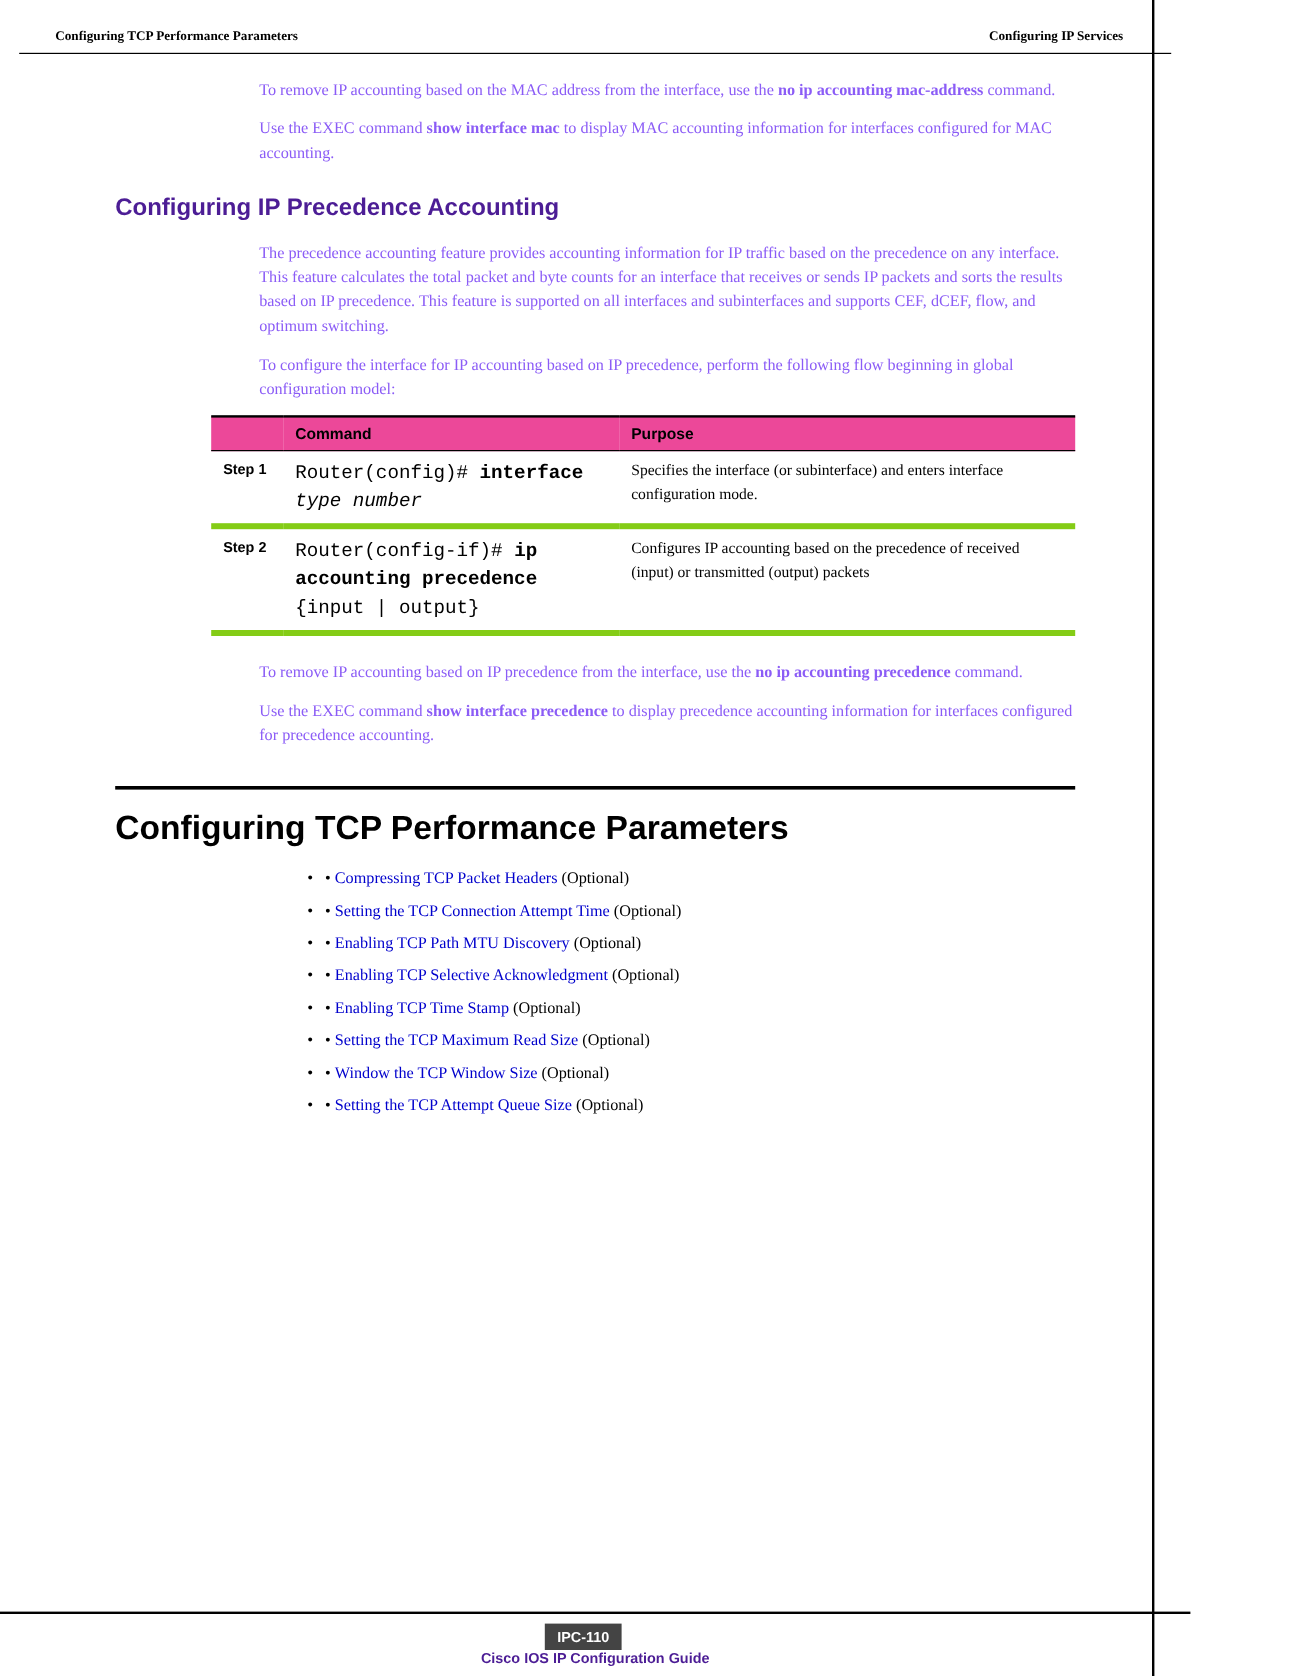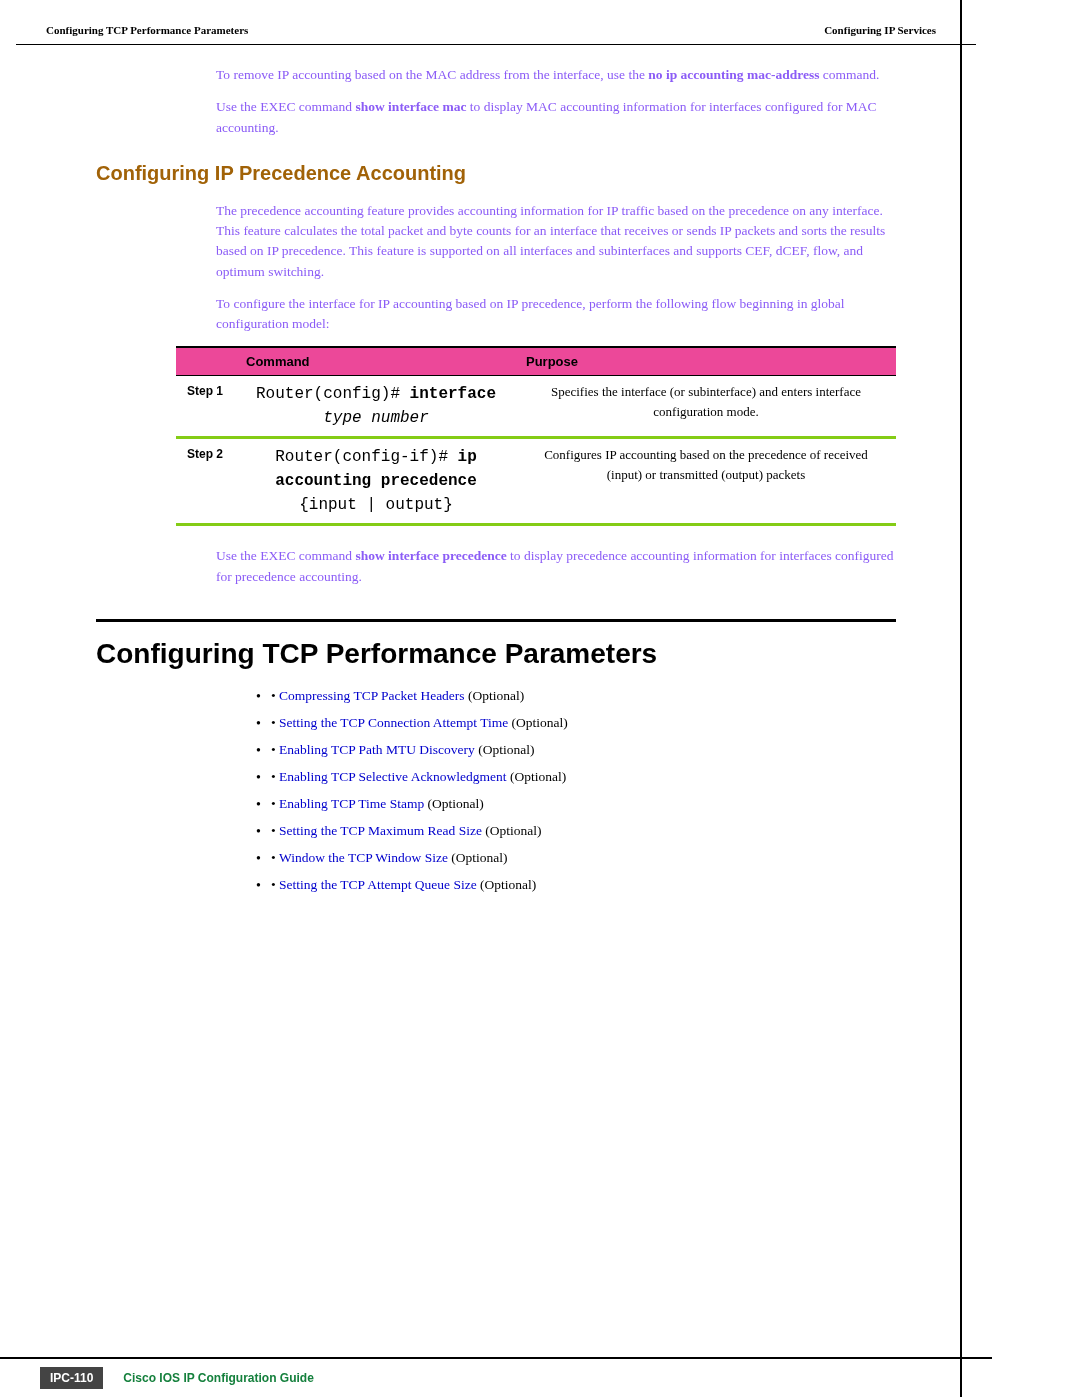--- a/index.html
+++ b/index.html
@@ -66,21 +66,21 @@
       font-weight: bold;
     }
 
     
     .section-heading {
       font-size: 20px;
       font-weight: bold;
       font-family: Arial, Helvetica, sans-serif;
       margin-top: 24px;
       margin-bottom: 16px;
-      color: #a16207;
+      color: #4c1d95;
     }
 
     .chapter-heading {
       font-size: 28px;
       font-weight: bold;
       font-family: Arial, Helvetica, sans-serif;
       margin-top: 32px;
       margin-bottom: 16px;
       color: #000;
       border-top: 3px solid #000;
@@ -102,24 +102,23 @@
       padding: 6px 10px;
       border-top: 2px solid #000;
       border-bottom: 1px solid #000;
       text-align: left;
       background: #ec4899;
     }
 
     .steps-table td {
       font-size: 13px;
       padding: 6px 10px;
-      border-bottom: 3px solid #84cc16;
+      border-bottom: 5px solid #84cc16;
       vertical-align: top;
       line-height: 1.5;
-      text-align: center;
     }
 
     .steps-table .step-label {
       font-weight: bold;
       font-family: Arial, Helvetica, sans-serif;
       font-size: 12px;
       white-space: nowrap;
       padding-right: 12px;
       width: 50px;
     }
@@ -173,37 +172,38 @@
     
     .footer {
       position: absolute;
       bottom: 0;
       left: 0;
       right: 0;
       border-top: 2px solid #000;
       display: flex;
       align-items: center;
       padding: 8px 40px;
+      flex-direction: column;
     }
 
     .footer-page {
       background: #444;
       color: #fff;
       font-size: 12px;
       font-weight: bold;
       font-family: Arial, Helvetica, sans-serif;
       padding: 4px 10px;
       margin-right: 20px;
     }
 
     .footer-title {
       font-size: 12px;
       font-weight: bold;
       font-family: Arial, Helvetica, sans-serif;
-      color: #15803d;
+      color: #4c1d95;
     }
 
     .table-wrapper {
       margin-left: 80px;
     }
 
     .vertical-bar {
       position: absolute;
       right: 30px;
       top: 0;
@@ -266,20 +266,23 @@
             </td>
             <td class="purpose-cell">
               Configures IP accounting based on the precedence of received (input) or transmitted (output) packets
             </td>
           </tr>
         </tbody>
       </table>
     </div>
 
     <p class="intro-para">
+      To remove IP accounting based on IP precedence from the interface, use the <b>no ip accounting precedence</b> command.
+    </p>
+    <p class="intro-para">
       Use the EXEC command <b>show interface precedence</b> to display precedence accounting information for interfaces configured for precedence accounting.
     </p>
 
     <h1 class="chapter-heading">Configuring TCP Performance Parameters</h1>
 
 
     <ul class="bullet-list">
       <li>
         <span>•&nbsp;</span>
         <span><a href="#">Compressing TCP Packet Headers</a> (Optional)</span>

